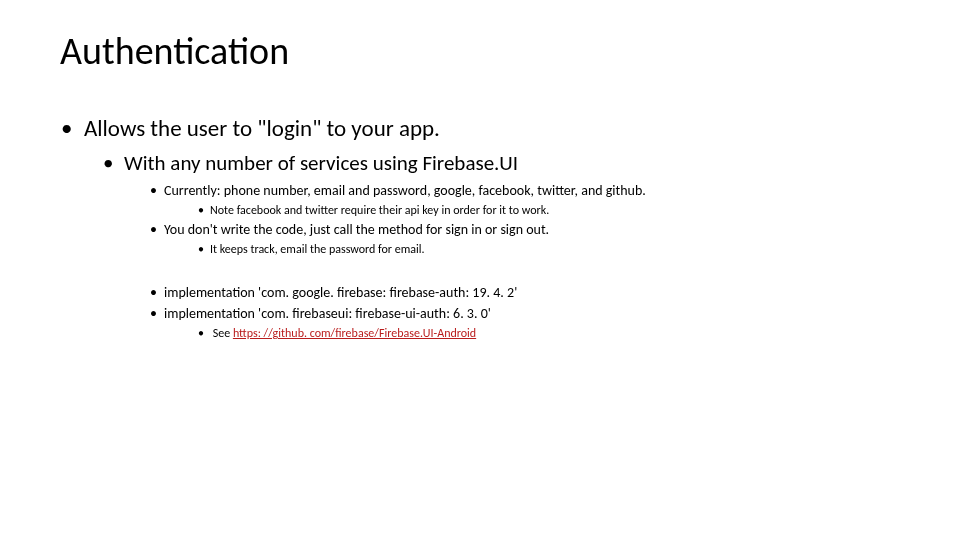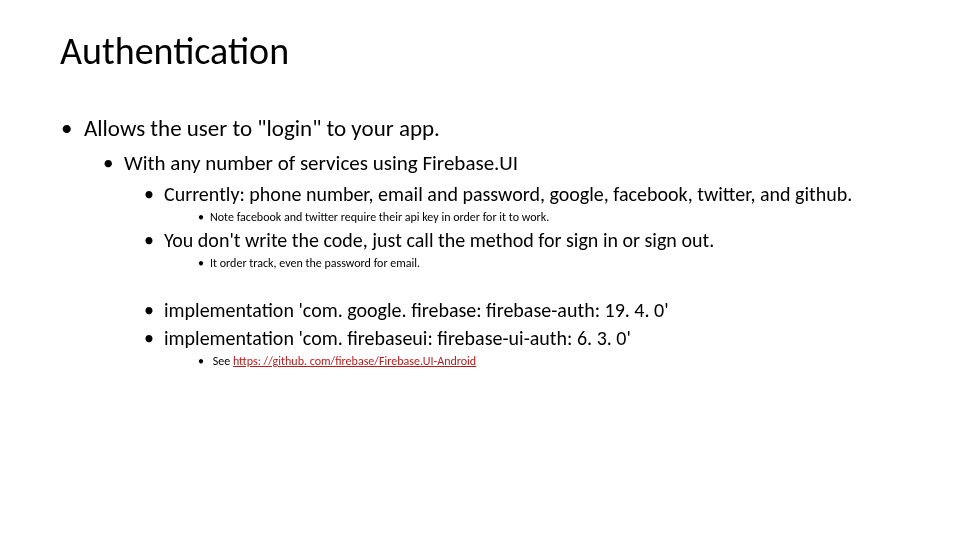--- a/index.html
+++ b/index.html
@@ -3,43 +3,43 @@
 <meta charset="utf-8">
 <style>
   * { margin: 0; padding: 0; box-sizing: border-box; }
   html, body { width: 960px; height: 540px; background: #ffffff; font-family: Calibri, "Segoe UI", Arial, sans-serif; color: #000; }
   .slide { width: 960px; height: 540px; position: relative; padding: 28px 60px 40px 60px; }
   h1.title { font-size: 38px; font-weight: 400; color: #000; margin-bottom: 40px; letter-spacing: 0px; }
   ul { list-style: none; }
   li::before { content: "•"; display: inline-block; width: 1em; margin-left: -1em; }
   .lvl1 { font-size: 23px; margin-left: 24px; margin-bottom: 8px; }
   .lvl2 { font-size: 21px; margin-left: 64px; margin-bottom: 6px; }
-  .lvl3 { font-size: 20px; margin-left: 104px; margin-bottom: 4px; }
+  .lvl3 { font-size: 14px; margin-left: 104px; margin-bottom: 4px; }
   .lvl4 { font-size: 12px; margin-left: 150px; margin-bottom: 4px; }
   .gap { height: 24px; }
   a.link { color: #b91c1c; text-decoration: underline; }
 </style>
 </head>
 <body>
 <div class="slide">
 
   <h1 class="title">Authentication</h1>
 
   <ul>
     <li class="lvl1">Allows the user to "login" to your app.</li>
     <li class="lvl2">With any number of services using Firebase.UI</li>
     <li class="lvl3">Currently: phone number, email and password, google, facebook, twitter, and github.</li>
     <li class="lvl4">Note facebook and twitter require their api key in order for it to work.</li>
     <li class="lvl3">You don't write the code, just call the method for sign in or sign out.</li>
-    <li class="lvl4">It order track, even the password for email.</li>
+    <li class="lvl4">It keeps track, email the password for email.</li>
   </ul>
 
   <div class="gap"></div>
 
   <ul>
-    <li class="lvl3">implementation 'com. google. firebase: firebase-auth: 19. 4. 0'</li>
+    <li class="lvl3">implementation 'com. google. firebase: firebase-auth: 19. 4. 2'</li>
     <li class="lvl3">implementation 'com. firebaseui: firebase-ui-auth: 6. 3. 0'</li>
     <li class="lvl4">
       <span>See </span><a class="link">https: //github. com/firebase/Firebase.UI-Android</a>
     </li>
   </ul>
 
 </div>
 
 </body></html>

